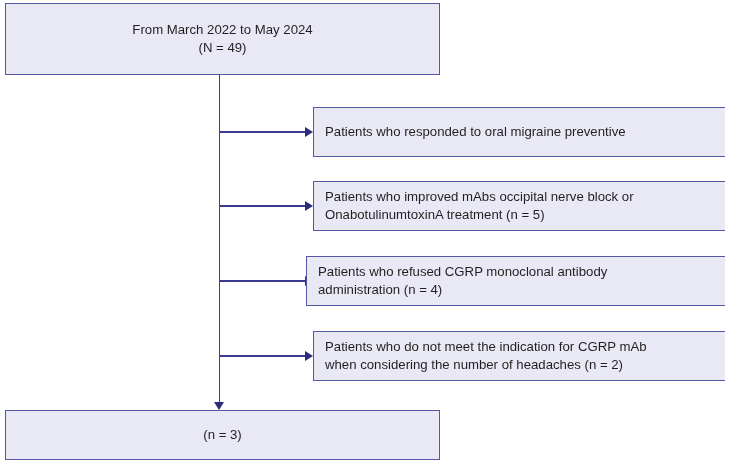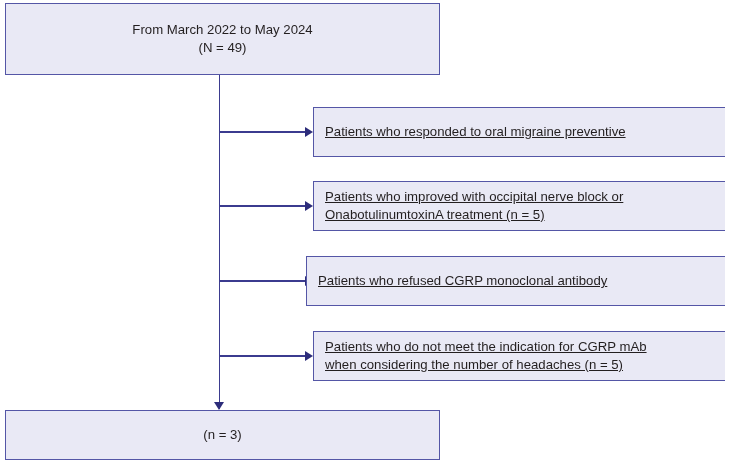--- a/index.html
+++ b/index.html
@@ -31,21 +31,20 @@
   }
   .node.center {
     align-items: center;
     text-align: center;
   }
   .node.left {
     align-items: flex-start;
     text-align: left;
     padding-left: 11px;
     padding-right: 8px;
-    text-decoration: underline;
   }
   .node .line {
     display: block;
     white-space: nowrap;
   }
 
   
   #node-top {
     left: 5px;
     top: 3px;
@@ -135,31 +134,32 @@
   <div class="arrow-right" id="arrowhead-2"></div>
 
   <div class="conn-h branch" id="branch-3"></div>
   <div class="arrow-right" id="arrowhead-3"></div>
 
   <div class="node left" id="node-excl-0">
     <span class="line">Patients who responded to oral migraine preventive</span>
   </div>
 
   <div class="node left" id="node-excl-1">
-    <span class="line">Patients who improved with occipital nerve block or</span>
+    <span class="line">Patients who improved mAbs occipital nerve block or</span>
     <span class="line">OnabotulinumtoxinA treatment (n = 5)</span>
   </div>
 
   <div class="node left" id="node-excl-2">
     <span class="line">Patients who refused CGRP monoclonal antibody</span>
+    <span class="line">administration (n = 4)</span>
   </div>
 
   <div class="node left" id="node-excl-3">
     <span class="line">Patients who do not meet the indication for CGRP mAb</span>
-    <span class="line">when considering the number of headaches (n = 5)</span>
+    <span class="line">when considering the number of headaches (n = 2)</span>
   </div>
 
   <div class="arrow-down" id="arrowhead-final"></div>
 
   <div class="node center" id="node-bottom">
     <span class="line">(n = 3)</span>
   </div>
 
 </div>
 

